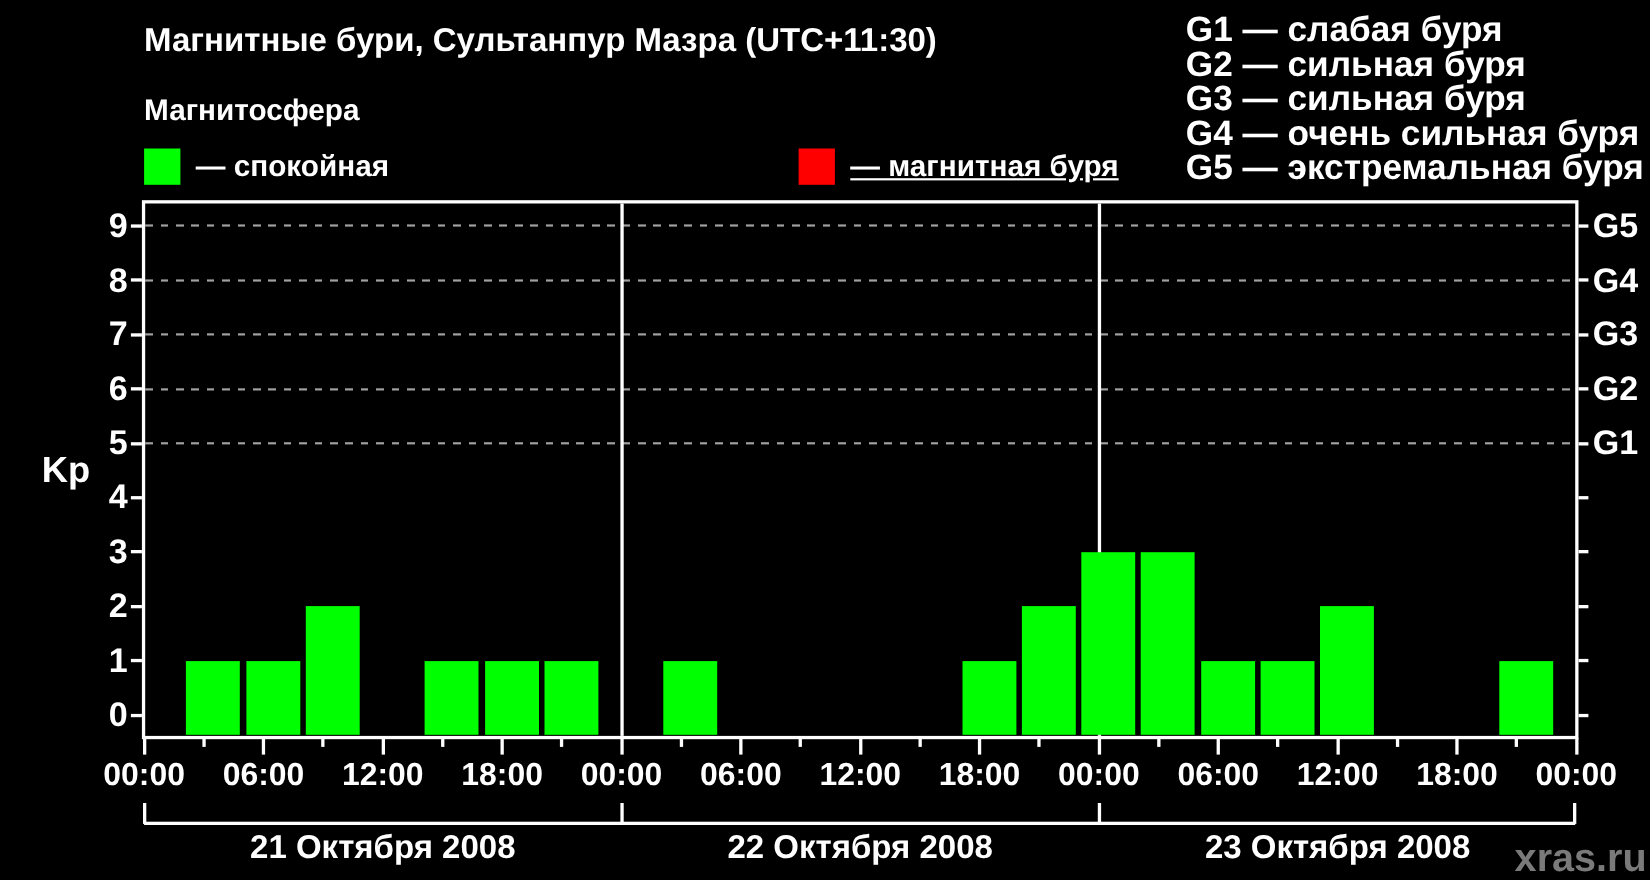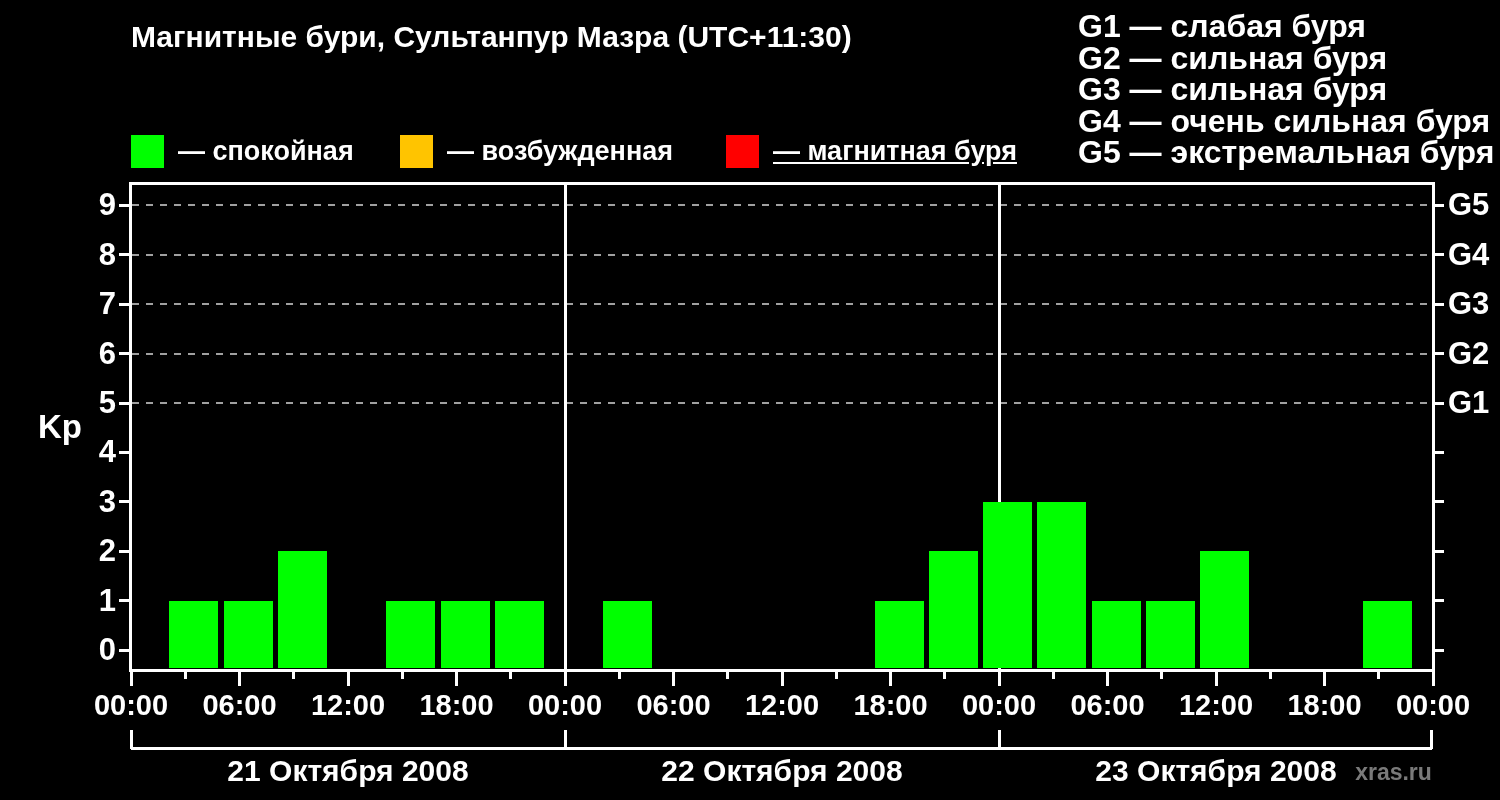--- a/index.html
+++ b/index.html
@@ -19,36 +19,33 @@
   .gridline{height:2px;z-index:1;}
   .dayline{width:3px;background:#fff;z-index:2;}
   .bar{z-index:3;}
   .tick{background:#fff;z-index:5;}
   .ylab{width:50px;height:40px;line-height:40px;text-align:right;font-size:31px;}
   .glab{width:70px;height:40px;line-height:40px;text-align:left;font-size:31px;}
   .kp-label{left:38px;top:408px;font-size:33px;}
   .xlab{width:110px;height:32px;line-height:32px;text-align:center;font-size:29px;top:689px;}
   .bracket{background:#fff;z-index:4;}
   .datelab{width:434px;top:754px;height:34px;line-height:34px;text-align:center;font-size:30px;}
-  .watermark{left:1290px;top:759px;width:207px;text-align:center;font-size:23px;}
+  .watermark{left:1290px;top:759px;width:207px;text-align:right;font-size:36px;}
 </style>
 </head>
 <body>
 
 <div id="chart-root">
 
   <div class="abs title">Магнитные бури, Сультанпур Мазра (UTC+11:30)</div>
+  <div class="abs subtitle">Магнитосфера</div>
 
   <div class="abs legend-item" style="left:131px;">
     <span class="legend-swatch" style="background: rgb(0, 255, 0);"></span>
     <span class="legend-label">— спокойная</span>
-  </div>
-  <div class="abs legend-item" style="left:400px;">
-    <span class="legend-swatch" style="background: rgb(255, 196, 0);"></span>
-    <span class="legend-label">— возбужденная</span>
   </div>
   <div class="abs legend-item" style="left:726px;text-decoration:underline;">
     <span class="legend-swatch" style="background: rgb(255, 0, 0);"></span>
     <span class="legend-label">— магнитная буря</span>
   </div>
 
   <div class="abs storm-legend">
     <div>G1 — слабая буря</div>
     <div>G2 — сильная буря</div>
     <div>G3 — сильная буря</div>

